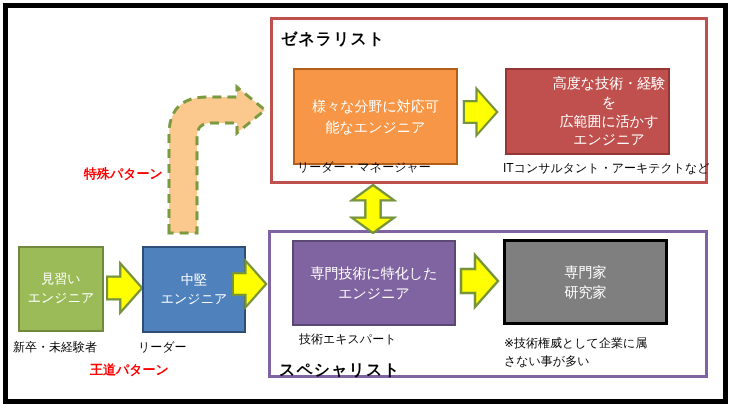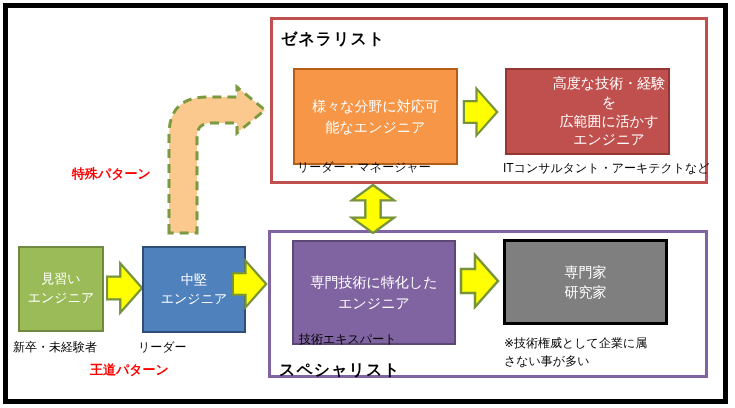--- a/index.html
+++ b/index.html
@@ -20,31 +20,31 @@
   .generalist-title { left:281px; top:29px; }
   .specialist-title { left:279px; top:360px; }
   .node {
     display:flex; flex-direction:column; align-items:center; justify-content:center;
     color:#ffffff; text-align:center; line-height:1.45;
   }
   .node-green  { left:18px;  top:246px; width:86px;  height:86px; background:#9BBB59; border:2px solid #70893E; font-size:13px; }
   .node-blue   { left:142px; top:246px; width:104px;  height:87px; background:#4F81BD; border:2px solid #2E4E78; font-size:13px; }
   .node-orange { left:293px; top:68px;  width:165px; height:97px; background:#F79646; border:2px solid #B45F17; font-size:14px; }
   .node-red    { left:505px; top:68px;  width:165px; height:87px; background:#C0504D; border:2px solid #943634; font-size:14px; line-height:1.35;padding-left:43px; }
-  .node-purple { left:292px; top:240px; width:164px; height:105px; background:#8064A2; border:2px solid #5B4874; font-size:14px; }
+  .node-purple { left:292px; top:240px; width:164px; height:86px; background:#8064A2; border:2px solid #5B4874; font-size:14px; }
   .node-gray   { left:503px; top:239px; width:165px; height:86px; background:#7F7F7F; border:3px solid #000000; font-size:14px; }
   .caption { font-size:12px; color:#000000; white-space:nowrap; }
   .cap-apprentice { left:13px;  top:339px; }
   .cap-midlevel   { left:138px; top:339px; }
   .cap-versatile  { left:297px; top:159px; }
   .cap-advanced   { left:503px; top:160px; }
   .cap-specialized{ left:299px; top:331px; }
   .cap-expert     { left:504px; top:334px; white-space:normal; width:175px; line-height:1.5; }
   .pattern-label { font-size:13px; font-weight:bold; color:#FF0000; white-space:nowrap; }
-  .pattern-special { left:72px; top:165px; }
+  .pattern-special { left:84px; top:165px; }
   .pattern-standard{ left:90px; top:361px; }
   svg { display:block; }
 </style>
 </head>
 <body>
 
 <div class="stage">
 
   <div class="abs outer-frame"></div>
 

